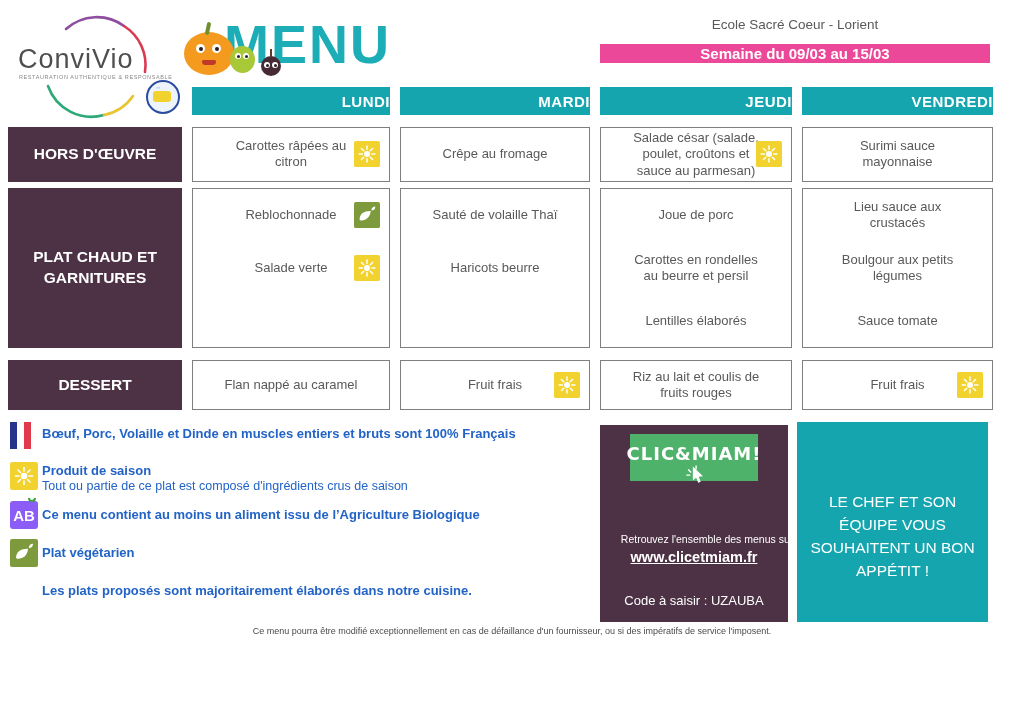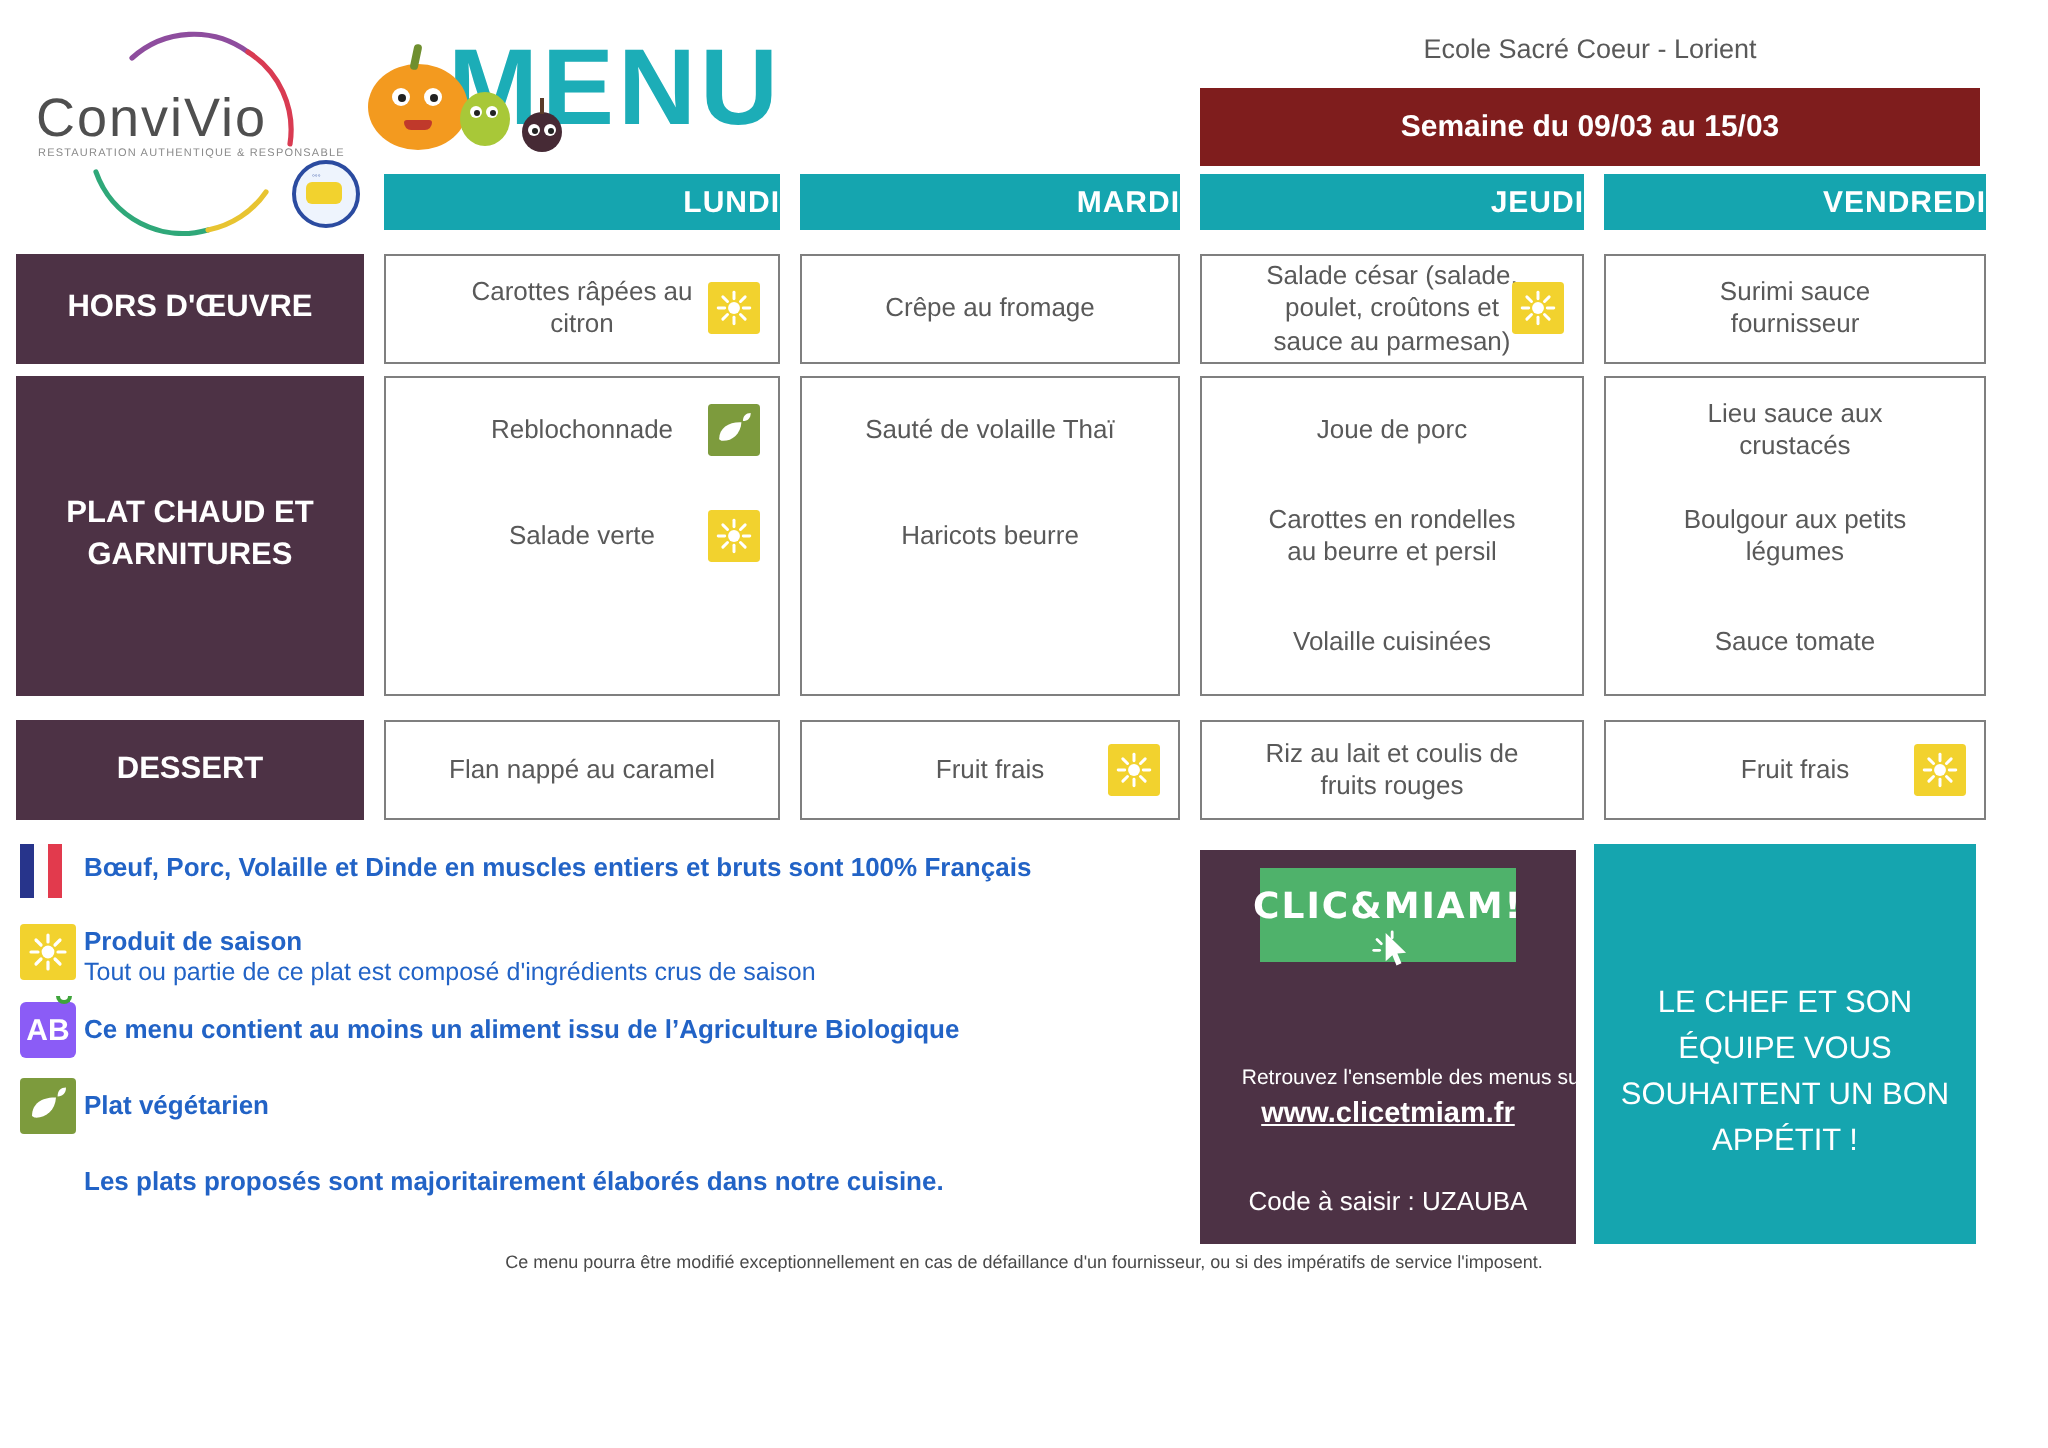--- a/index.html
+++ b/index.html
@@ -25,21 +25,21 @@
   .eye:after{content:"";position:absolute;left:3px;top:3px;width:4px;height:4px;background:#222;border-radius:50%;}
   .eye.small{width:6px;height:6px;}
   .eye.small:after{left:2px;top:2px;width:3px;height:3px;}
   .pumpkin .mouth{position:absolute;left:18px;top:28px;width:14px;height:5px;background:#c0392b;border-radius:2px 2px 5px 5px;}
   .apple{position:absolute;left:50px;top:42px;width:25px;height:27px;background:#a8c838;border-radius:50%;}
   .cherry{position:absolute;left:81px;top:52px;width:20px;height:20px;background:#462a35;border-radius:50%;}
   .cherry .stem{position:absolute;left:9px;top:-7px;width:2px;height:8px;background:#5a3b28;}
 
   .school{position:absolute;left:600px;top:17px;width:390px;text-align:center;
           font-size:13.5px;color:#595959;}
-  .week-banner{position:absolute;left:600px;top:44px;width:390px;height:39px;background:#7f1d1d;
+  .week-banner{position:absolute;left:600px;top:44px;width:390px;height:19px;background:#ec4899;
                color:#fff;font-weight:bold;font-size:15px;display:flex;align-items:center;justify-content:center;}
 
   
   .grid-row{position:absolute;left:8px;width:985px;display:grid;
             grid-template-columns:174px 198px 190px 192px 191px;column-gap:10px;}
   .day-row{top:87px;height:28px;}
   .day-cell{background:#15a5af;color:#fff;font-weight:bold;font-size:15px;letter-spacing:.5px;
             display:flex;align-items:center;justify-content:flex-end;}
   .row-0{top:127px;height:53px;}
   .row-1{top:188px;height:160px;}
@@ -202,21 +202,21 @@
                   <line x1="20" y1="8" x2="17.5" y2="10.5"></line>
                   <line x1="10.5" y1="17.5" x2="8" y2="20"></line>
                 </g>
                 <circle cx="14" cy="14" r="3.2" fill="#fff"></circle>
               </svg>
             </span>
           </div>
         </div>
         <div class="cell">
           <div class="item">
-            <span>Surimi sauce fournisseur</span>
+            <span>Surimi sauce mayonnaise</span>
           </div>
         </div>
       </div>
       <div class="grid-row row-1">
         <div class="row-label">
           <span>PLAT CHAUD ET GARNITURES</span>
         </div>
         <div class="cell">
           <div class="item">
             <span>Reblochonnade</span>
@@ -257,21 +257,21 @@
           </div>
         </div>
         <div class="cell">
           <div class="item">
             <span>Joue de porc</span>
           </div>
           <div class="item">
             <span>Carottes en rondelles au beurre et persil</span>
           </div>
           <div class="item">
-            <span>Volaille cuisinées</span>
+            <span>Lentilles élaborés</span>
           </div>
         </div>
         <div class="cell">
           <div class="item">
             <span>Lieu sauce aux crustacés</span>
           </div>
           <div class="item">
             <span>Boulgour aux petits légumes</span>
           </div>
           <div class="item">

